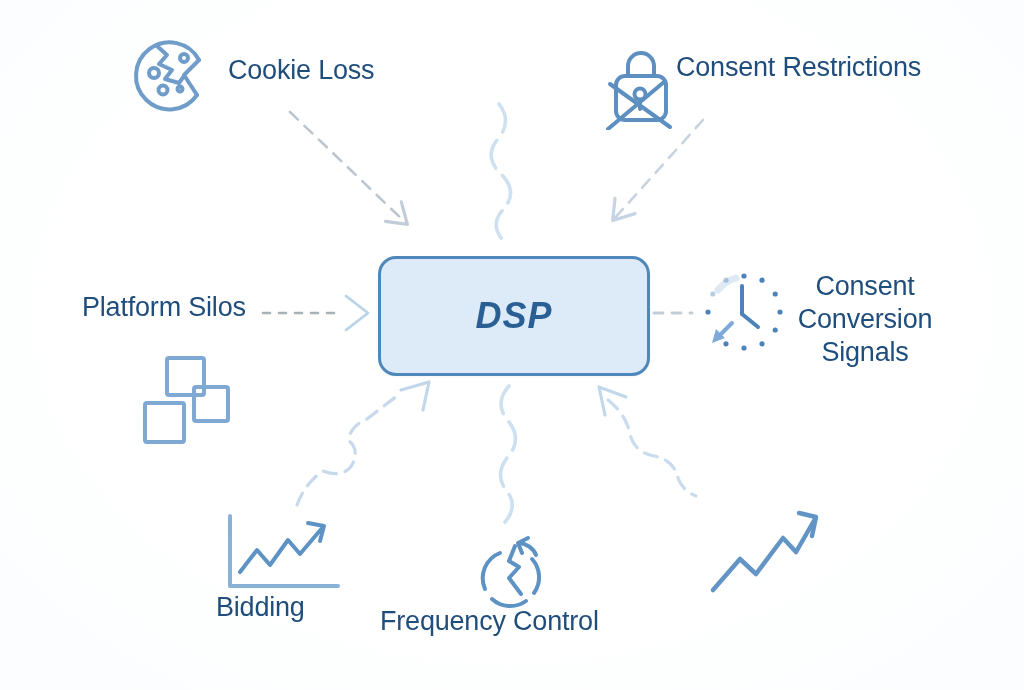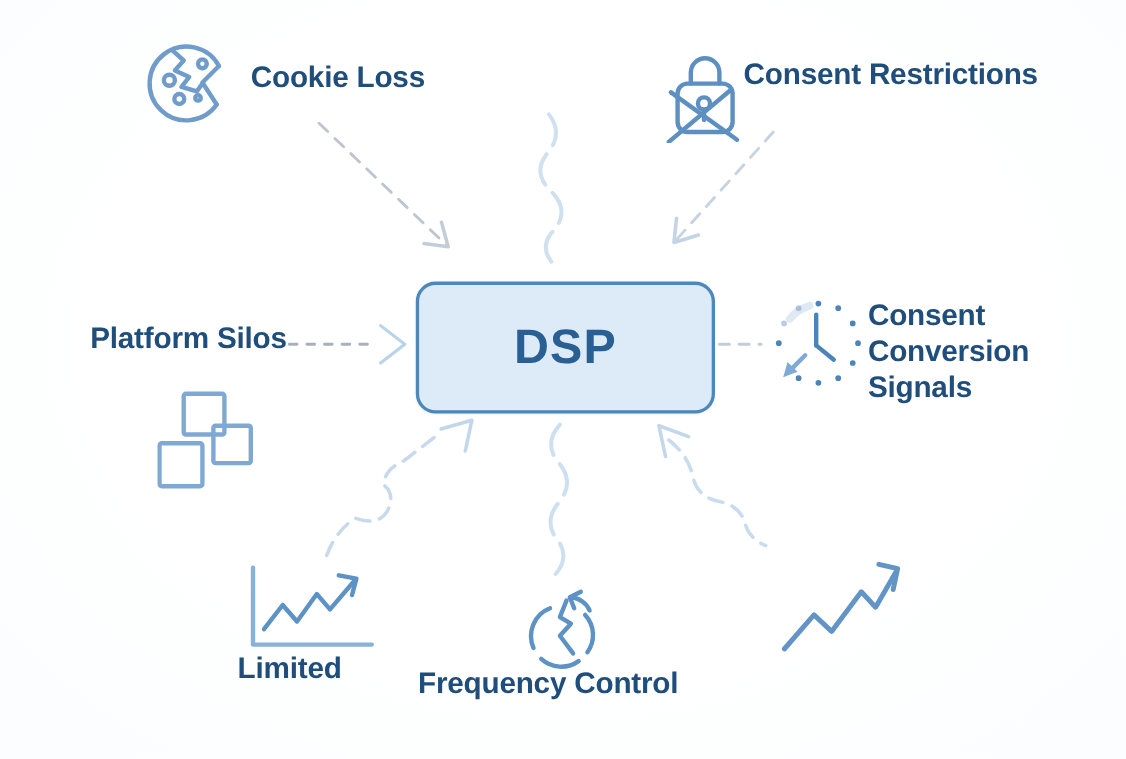--- a/index.html
+++ b/index.html
@@ -5,36 +5,37 @@
   html,body{margin:0;padding:0;}
   body{font-family:"Liberation Sans", sans-serif; background:#ffffff;}
   .stage{
     position:relative; width:1024px; height:690px; overflow:hidden;
     background:radial-gradient(ellipse at 50% 45%, #ffffff 55%, #fbfdfe 100%);
   }
   .abs{position:absolute;}
   .node-label{
     position:absolute;
     color:#1f4d7c;
-    font-weight:700;
+    font-weight:400;
     font-size:27px;
     letter-spacing:-0.2px;
     white-space:nowrap;
+    text-align:center;
   }
   .node-label.wrap{white-space:normal; line-height:1.22;}
   .dsp-box{
     position:absolute; left:378px; top:256px; width:266px; height:114px;
     background:#ddeaf7;
     border:3px solid #4e88ba;
     border-radius:18px;
     display:flex; align-items:center; justify-content:center;
     box-shadow:0 1px 2px rgba(80,120,160,0.08);
   }
   .dsp-text{
-    color:#2a5f94; font-size:44px; font-weight:600; letter-spacing:1px;
+    color:#2a5f94; font-size:36px; font-weight:600; letter-spacing:1px;font-style:italic;
   }
   svg{display:block;}
 </style>
 </head>
 <body>
 
 <div class="stage">
 
   <svg class="abs" style="left:0;top:0" width="1024" height="690" viewBox="0 0 1024 690">
     <defs>
@@ -128,21 +129,21 @@
   </svg>
   <div class="node-label wrap" style="left:789px;top:270px;width:152px">Consent Conversion Signals</div>
 
   <svg class="abs" style="left:220px;top:510px" width="135" height="88" viewBox="0 0 135 88">
     <path d="M10,6 L10,76 L118,76" fill="none" stroke="#8ab1d8" stroke-width="4" stroke-linecap="round" stroke-linejoin="round"></path>
     <g fill="none" stroke="#5d92c4" stroke-width="4" stroke-linecap="round" stroke-linejoin="round">
       <path d="M20,62 L37,40 L50,55 L68,30 L80,44 L103,17"></path>
       <path d="M88,13 L104,16 L100,31"></path>
     </g>
   </svg>
-  <div class="node-label" style="left:216px;top:592px">Limited</div>
+  <div class="node-label" style="left:216px;top:592px">Bidding</div>
 
   <svg class="abs" style="left:470px;top:533px" width="88" height="82" viewBox="0 0 88 82">
     <g fill="none" stroke="#5d92c4" stroke-width="4" stroke-linecap="round" stroke-linejoin="round">
       <path d="M30,20 A27,27 0 0 0 15,56"></path>
       <path d="M22,66 A27,27 0 0 0 56,68"></path>
       <path d="M64,60 A27,27 0 0 0 62,26"></path>
       <path d="M66,22 A20,18 0 0 0 49,10"></path>
       <path d="M58,5 L48,10 L52,20"></path>
       <path d="M45,13 L39,28 L49,34 L39,45 L51,61"></path>
     </g>

